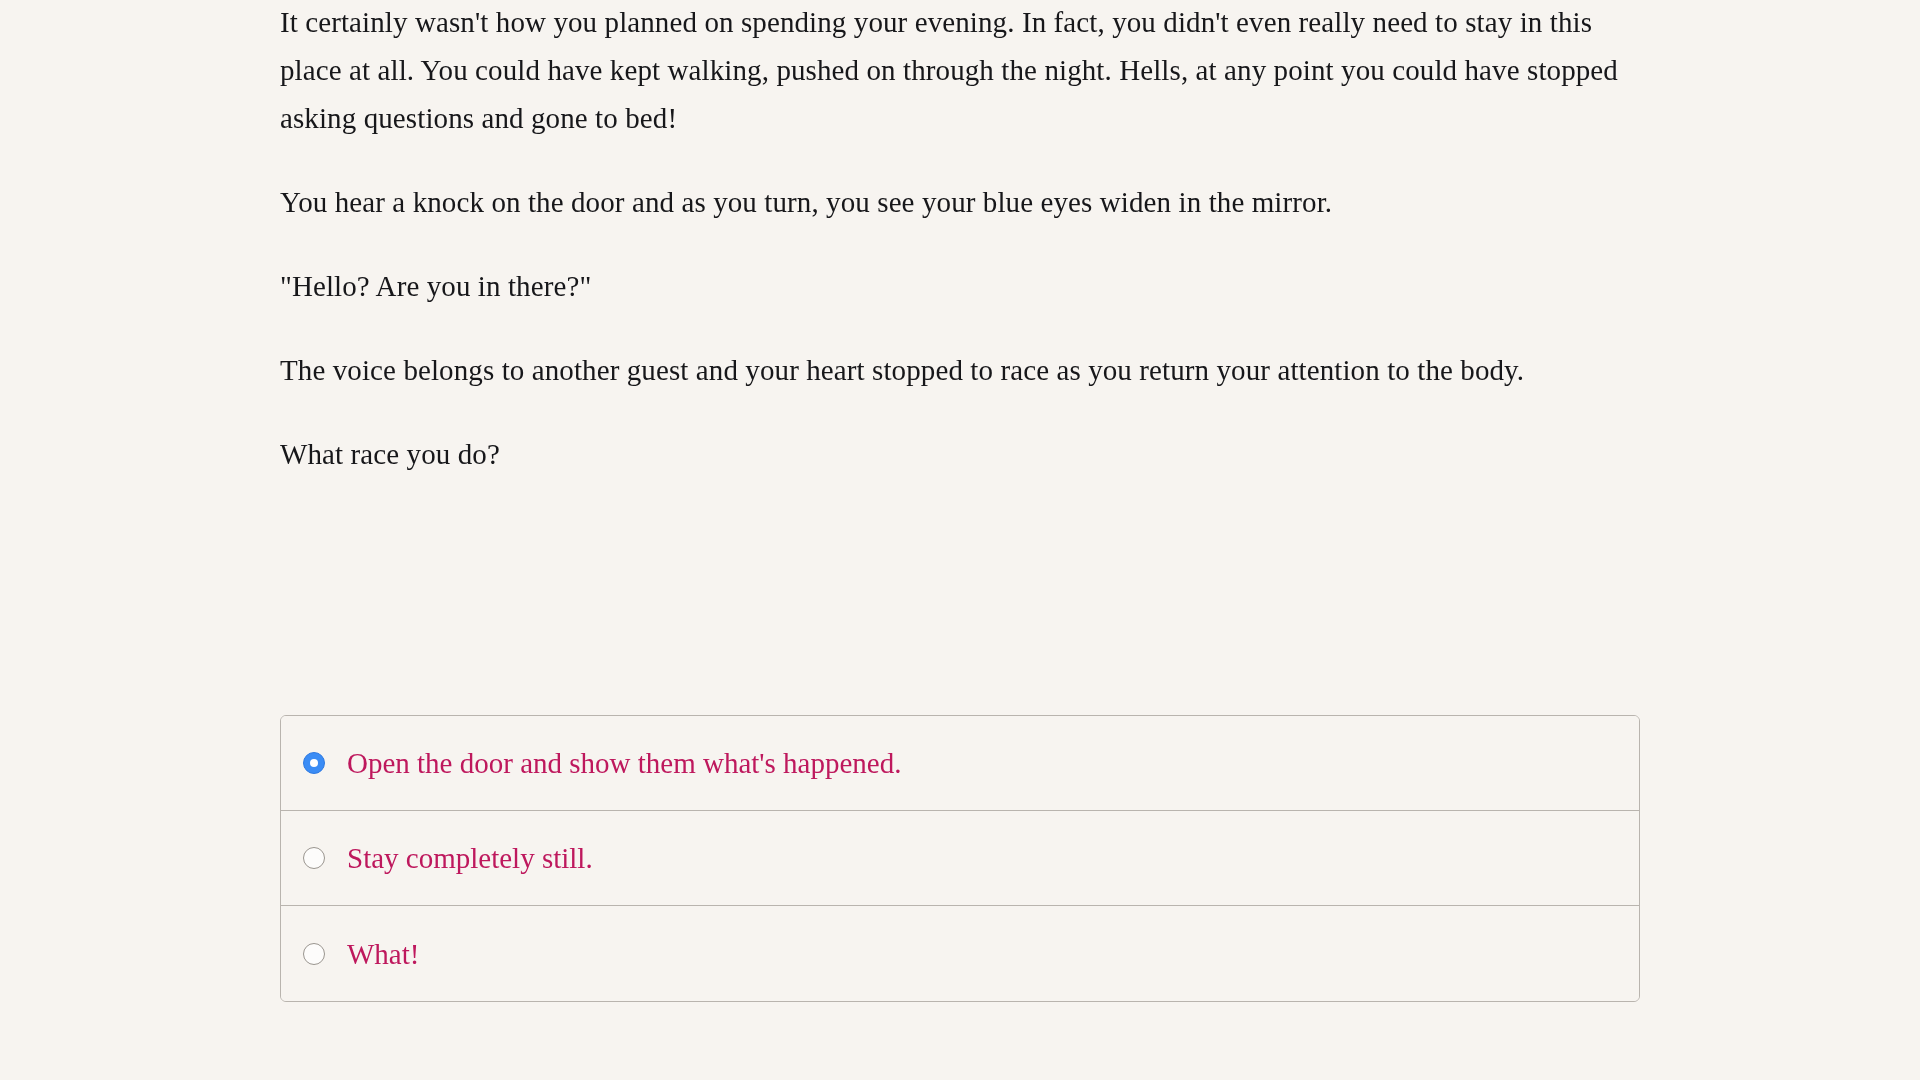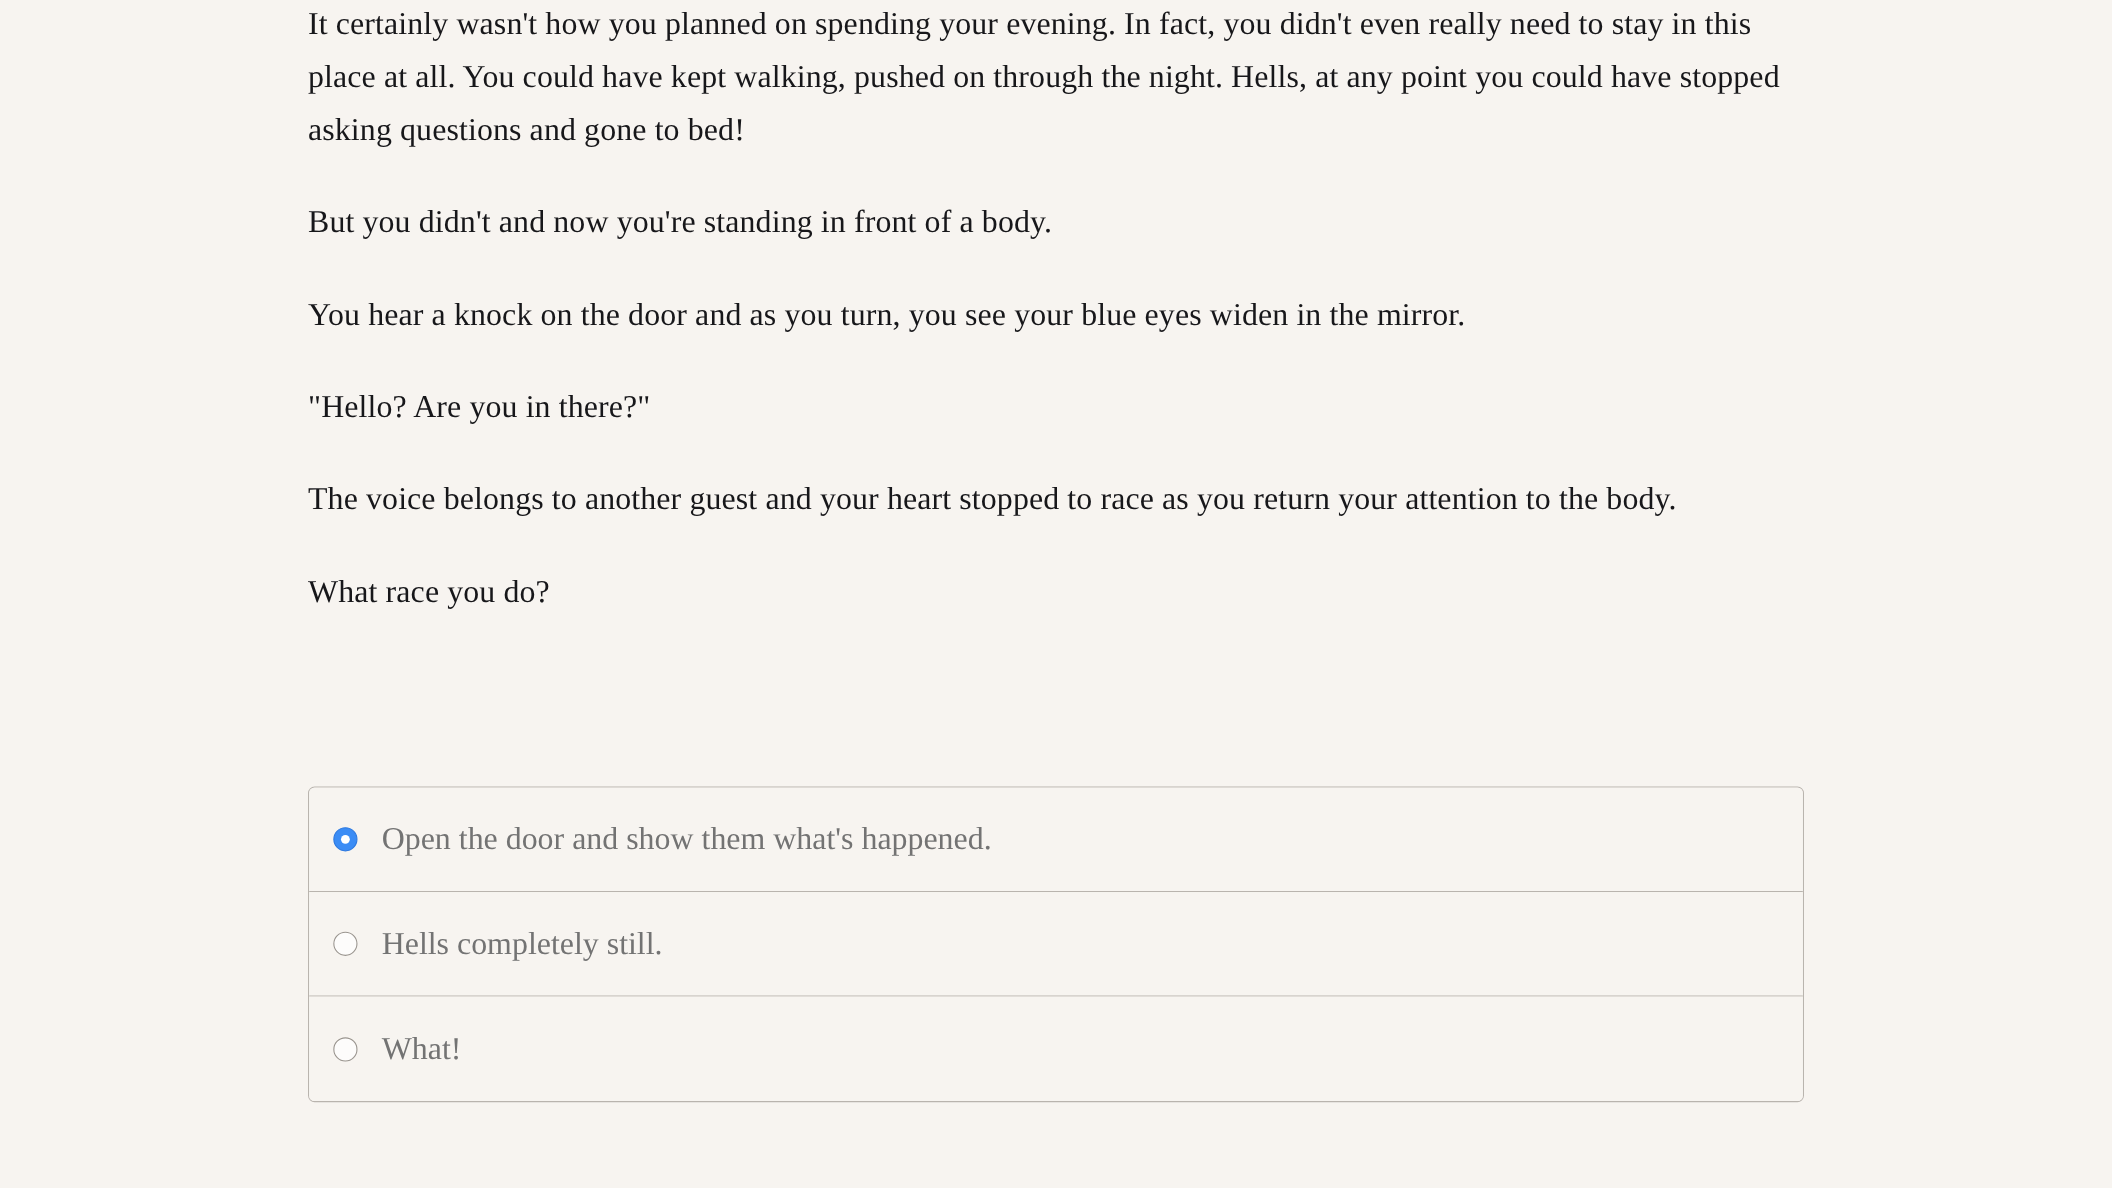--- a/index.html
+++ b/index.html
@@ -83,48 +83,47 @@
     width: 8px;
     height: 8px;
     margin-left: -4px;
     margin-top: -4px;
     border-radius: 50%;
     background: #ffffff;
   }
   .choice-label {
     font-size: 29px;
     line-height: 34px;
-    color: #737373;
+    color: #be185d;
   }
 </style>
 </head>
 <body>
 
 <div class="page">
 
   <div class="story">
     <p class="first">It certainly wasn't how you planned on spending your evening. In fact, you didn't even really need to stay in this place at all. You could have kept walking, pushed on through the night. Hells, at any point you could have stopped asking questions and gone to bed!</p>
-    <p>But you didn't and now you're standing in front of a body.</p>
     <p>You hear a knock on the door and as you turn, you see your blue eyes widen in the mirror.</p>
     <p>"Hello? Are you in there?"</p>
     <p>The voice belongs to another guest and your heart stopped to race as you return your attention to the body.</p>
     <p>What race you do?</p>
   </div>
 
   <div class="choices">
 
     <div class="choice">
       <span class="radio checked"></span>
       <span class="choice-label">Open the door and show them what's happened.</span>
     </div>
 
 
     <div class="choice">
       <span class="radio"></span>
-      <span class="choice-label">Hells completely still.</span>
+      <span class="choice-label">Stay completely still.</span>
     </div>
 
     <div class="choice">
       <span class="radio"></span>
       <span class="choice-label">What!</span>
     </div>
 
   </div>
 
 </div>

